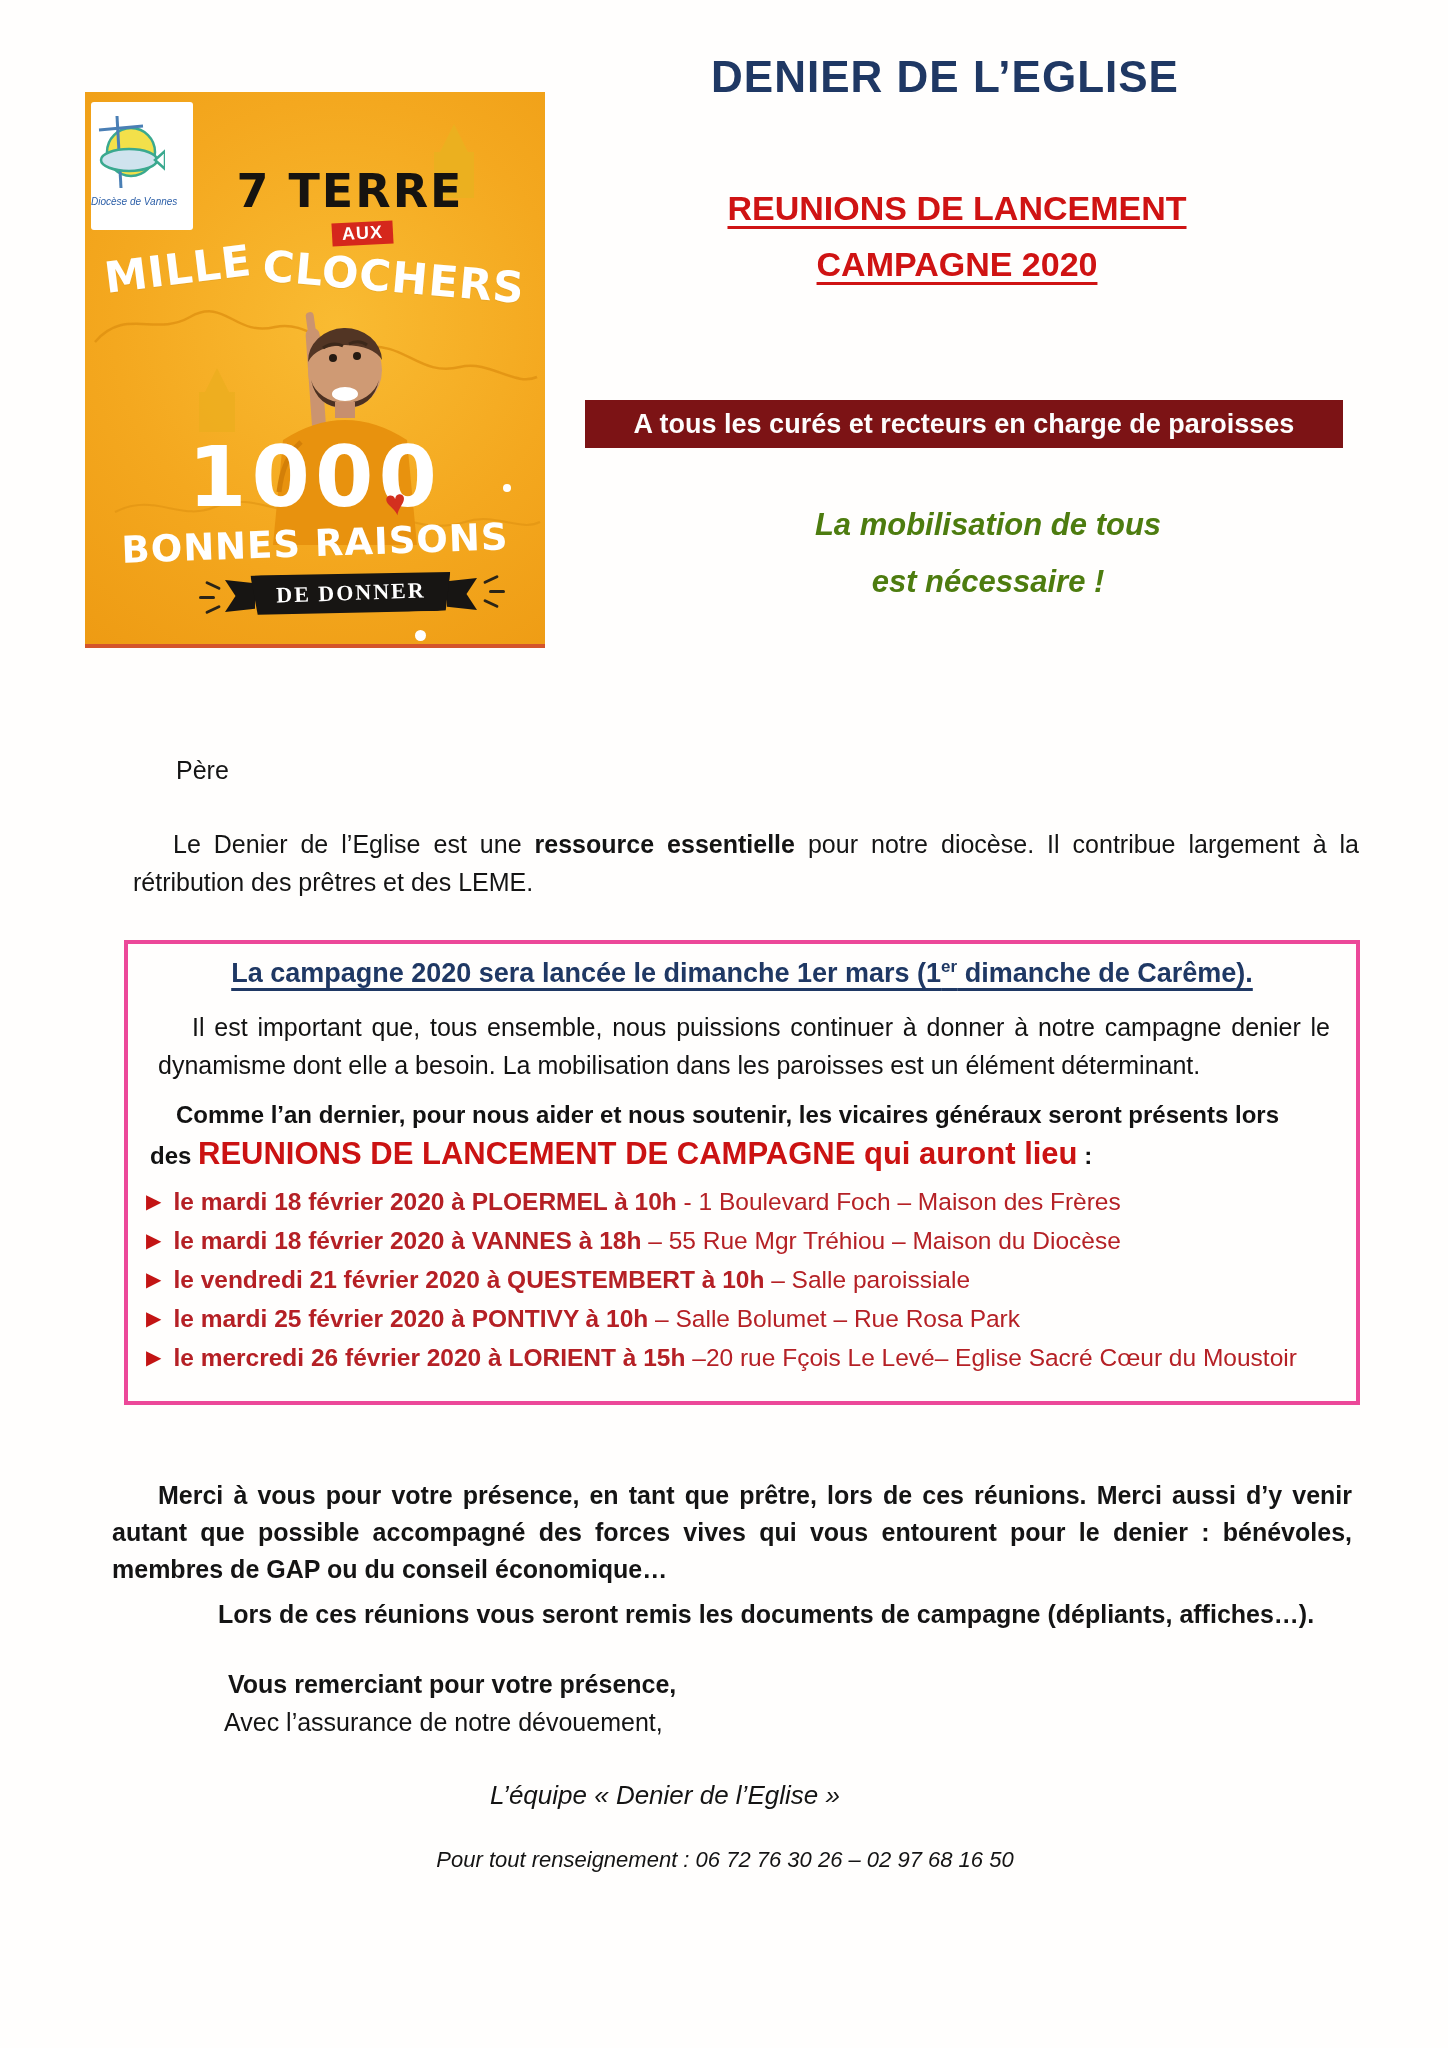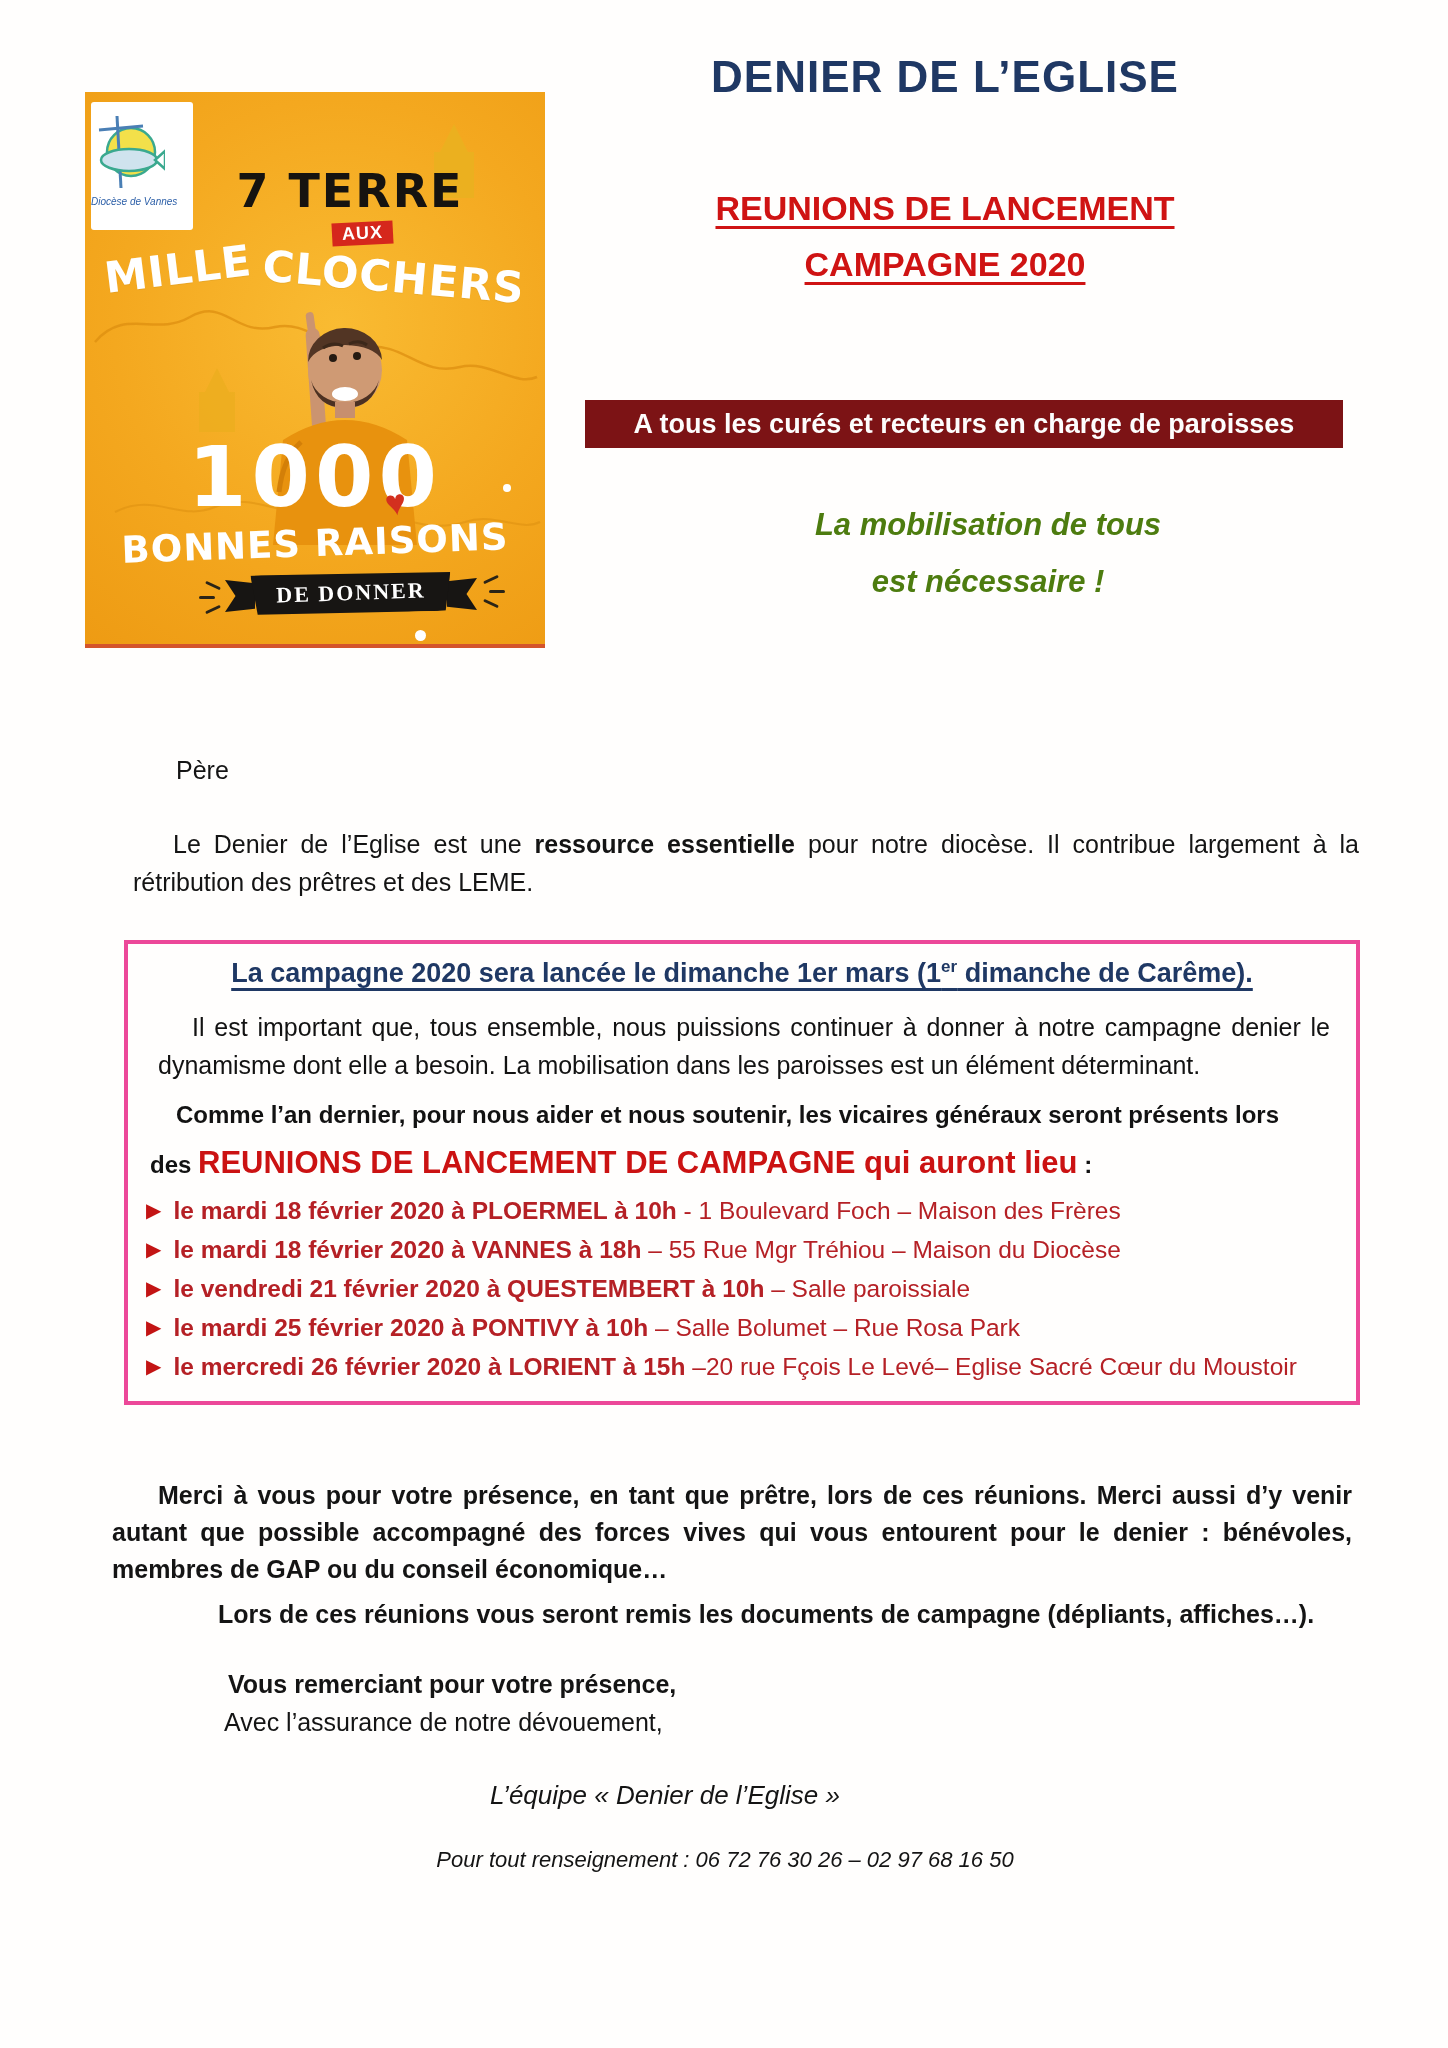--- a/index.html
+++ b/index.html
@@ -49,42 +49,42 @@
   .b5{left:404px;top:498px;}
   .b6{left:398px;top:510px;transform:rotate(25deg);}
   .dot{position:absolute;width:11px;height:11px;border-radius:50%;background:#fff;}
   .d1{left:330px;top:538px;}
   .d2{left:418px;top:392px;width:8px;height:8px;}
 
   
   .doc-title{position:absolute;left:545px;top:52px;width:800px;text-align:center;font-size:44px;
              font-weight:800;color:#1f3864;letter-spacing:1px;}
   .doc-subtitle{position:absolute;left:545px;top:180px;width:800px;text-align:center;font-size:34px;
-                font-weight:800;color:#cf1313;line-height:56px;}
+                font-weight:800;color:#cf1313;line-height:56px;padding-left:12px;}
   .u{text-decoration:underline;text-decoration-thickness:3px;text-underline-offset:6px;}
   .banner{position:absolute;left:585px;top:400px;width:758px;height:48px;background:#7c1315;
           color:#fdfdfd;font-weight:700;font-size:27px;display:flex;align-items:center;
           justify-content:center;}
   .mobilisation{position:absolute;left:545px;top:496px;width:800px;text-align:center;color:#4d7c0f;
                 font-weight:700;font-style:italic;font-size:31px;line-height:57px;padding-left:43px;}
 
   
   .salutation{position:absolute;left:176px;top:756px;font-size:25px;}
   .intro{position:absolute;left:133px;top:800px;width:1226px;font-size:25px;line-height:38px;
          text-align:justify;text-indent:40px;}
   .bold{font-weight:700;}
 
   .red-box{position:absolute;left:124px;top:940px;width:1236px;height:465px;
            border:4px solid #ec4899;box-sizing:border-box;background:#fffefd;}
   .box-heading{margin:13px 30px 0;text-align:center;font-size:27px;font-weight:700;color:#1f3864;}
   .box-heading sup{font-size:17px;}
   .box-para1{margin:19px 26px 0 30px;font-size:25px;line-height:38px;text-align:justify;
              text-indent:34px;color:#121212;}
   .box-para2{margin:13px 10px 0 22px;font-size:24px;font-weight:700;color:#121212;line-height:36px;}
-  .p2-line2{margin-top:12px;}
+  .p2-line2{margin-top:3px;}
   .p2-red{color:#cb1212;font-size:31px;}
   .meetings{margin:9px 0 0 18px;}
   .meeting-row{font-size:24.5px;line-height:37px;color:#b52025;white-space:nowrap;}
   .arrow-icon{color:#c31414;margin-right:12px;font-size:20px;display:inline-block;
               transform:translateY(-2px);}
   .m-bold{font-weight:700;}
 
   .thanks{position:absolute;left:112px;top:1452px;width:1240px;font-size:25px;font-weight:700;
           line-height:37px;text-align:justify;text-indent:46px;}
   .documents{position:absolute;left:218px;top:1600px;font-size:25px;font-weight:700;}

